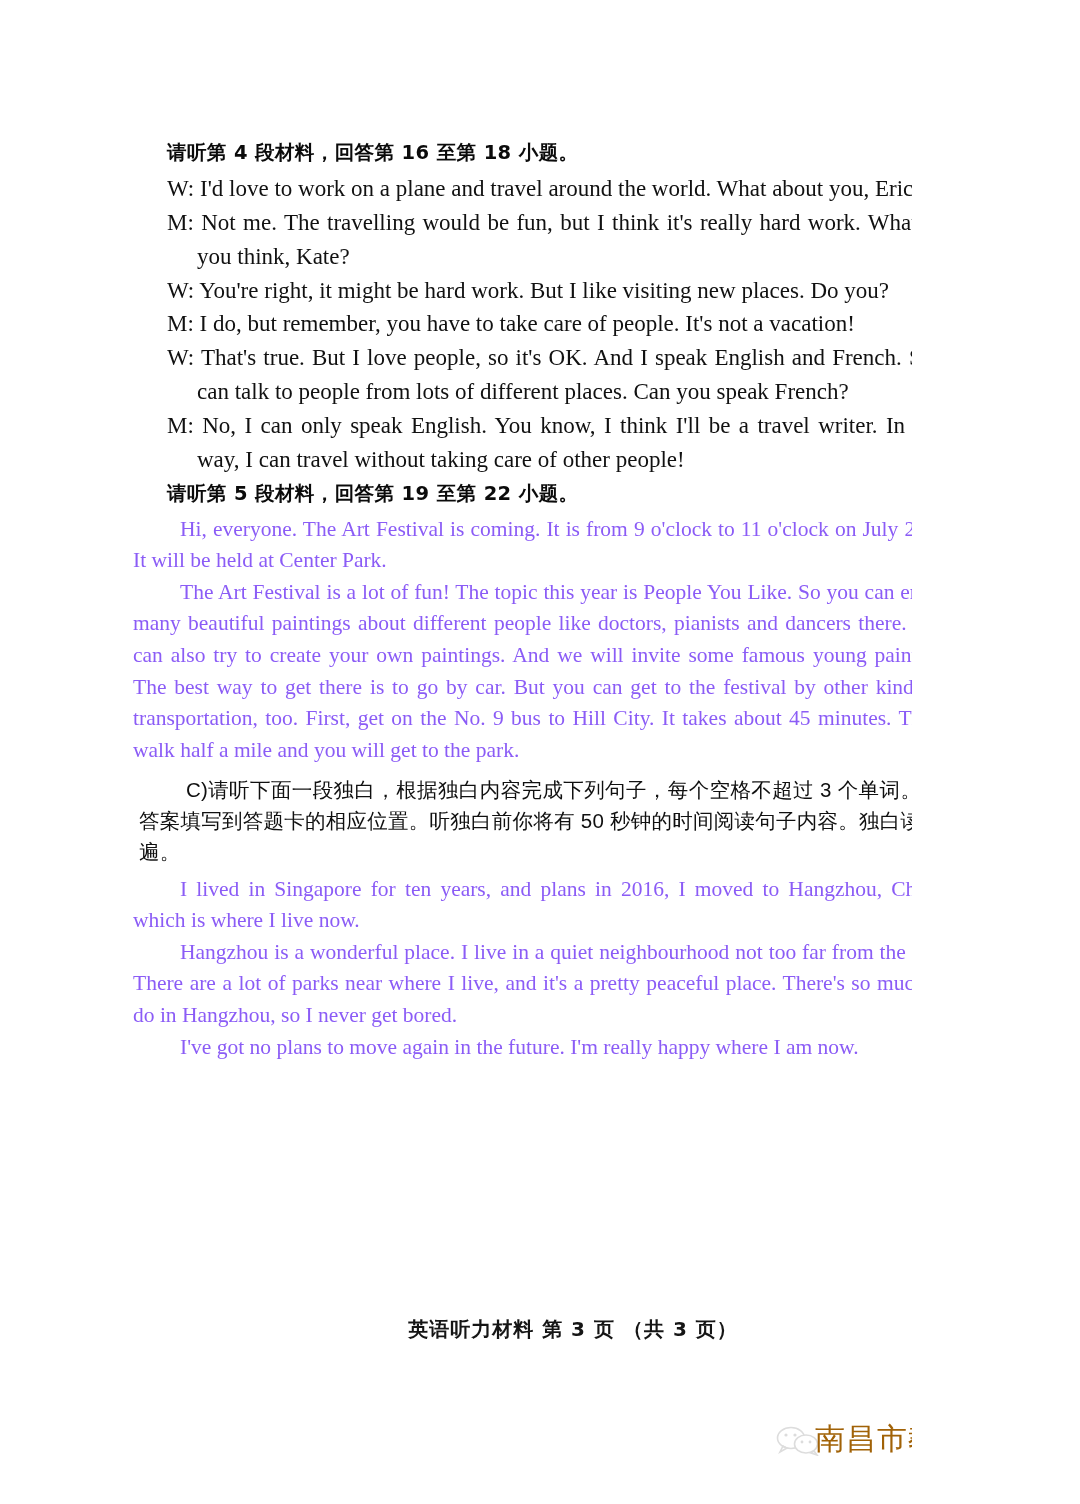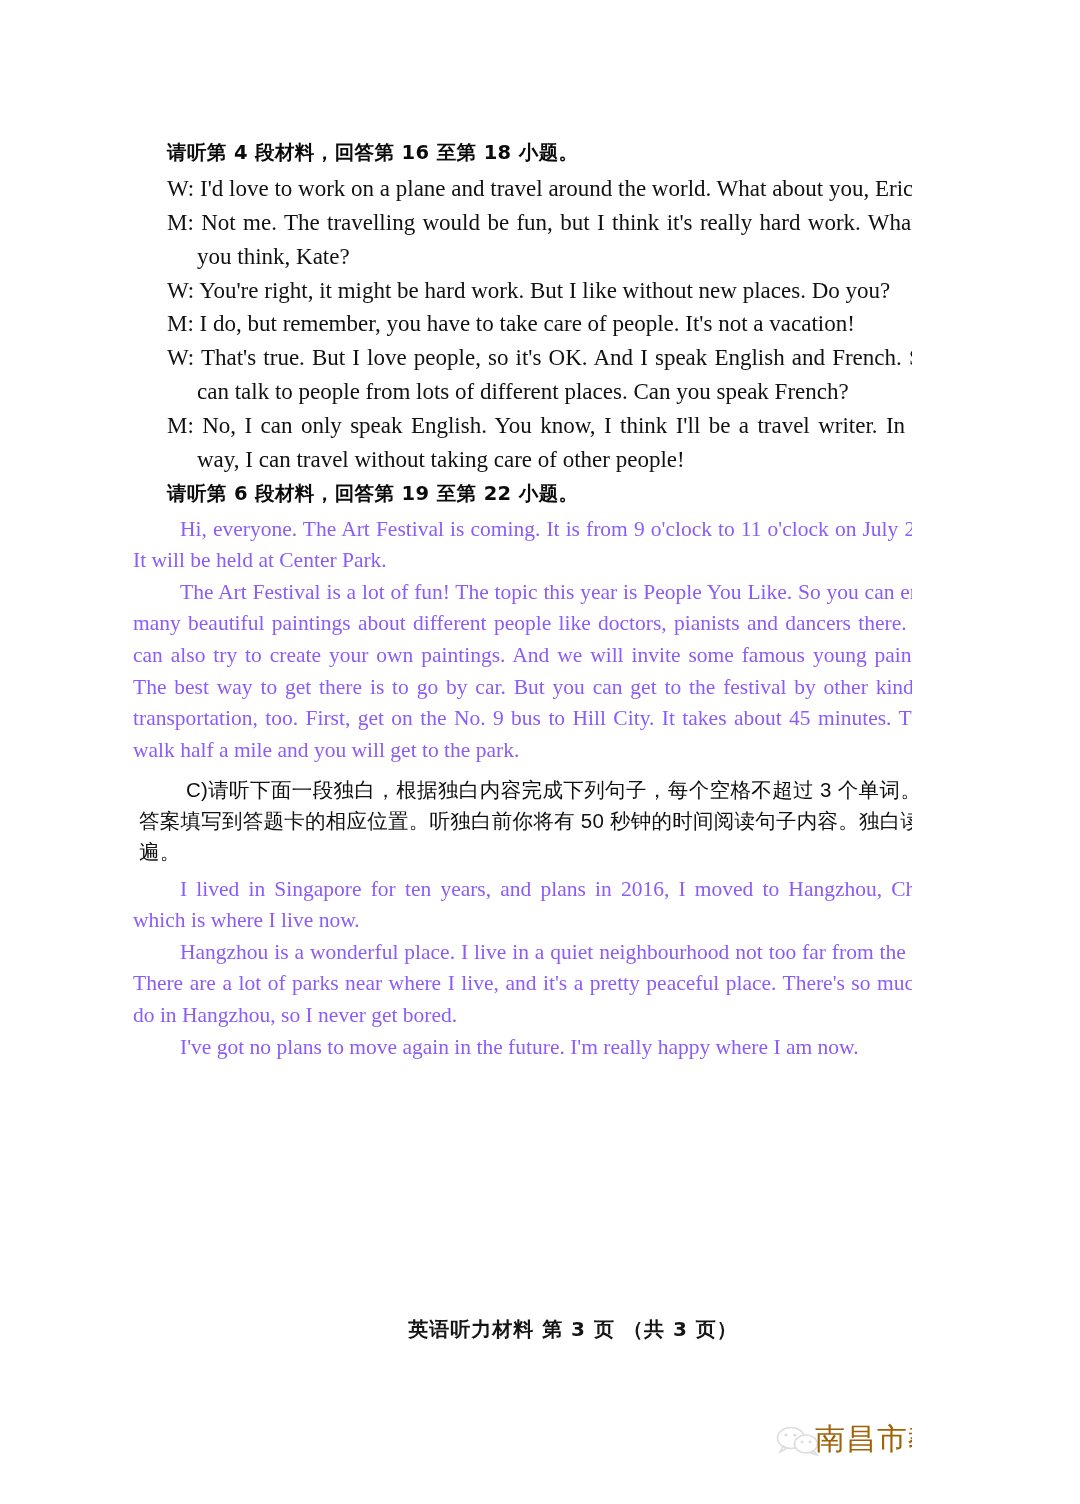--- a/index.html
+++ b/index.html
@@ -160,40 +160,40 @@
       <p class="dialogue">
         <span class="spk">W:</span>
         <span>I'd love to work on a plane and travel around the world. What about you, Eric?</span>
       </p>
       <p class="dialogue">
         <span class="spk">M:</span>
         <span>Not me. The travelling would be fun, but I think it's really hard work. What do you think, Kate?</span>
       </p>
       <p class="dialogue">
         <span class="spk">W:</span>
-        <span>You're right, it might be hard work. But I like without new places. Do you?</span>
+        <span>You're right, it might be hard work. But I like visiting new places. Do you?</span>
       </p>
       <p class="dialogue">
         <span class="spk">M:</span>
         <span>I do, but remember, you have to take care of people. It's not a vacation!</span>
       </p>
       <p class="dialogue">
         <span class="spk">W:</span>
         <span>That's true. But I love people, so it's OK. And I speak English and French. So I can talk to people from lots of different places. Can you speak French?</span>
       </p>
       <p class="dialogue">
         <span class="spk">M:</span>
         <span>No, I can only speak English. You know, I think I'll be a travel writer. In that way, I can travel without taking care of other people!</span>
       </p>
     </div>
 
     <div class="gap-sm"></div>
 
     <div>
-      <p class="section-heading">请听第 6 段材料，回答第 19 至第 22 小题。</p>
+      <p class="section-heading">请听第 5 段材料，回答第 19 至第 22 小题。</p>
       <p class="para">Hi, everyone. The Art Festival is coming. It is from 9 o'clock to 11 o'clock on July 25th. It will be held at Center Park.</p>
       <p class="para">The Art Festival is a lot of fun! The topic this year is People You Like. So you can enjoy many beautiful paintings about different people like doctors, pianists and dancers there. You can also try to create your own paintings. And we will invite some famous young painters. The best way to get there is to go by car. But you can get to the festival by other kinds of transportation, too. First, get on the No. 9 bus to Hill City. It takes about 45 minutes. Then, walk half a mile and you will get to the park.</p>
     </div>
 
     <div class="gap-sm"></div>
 
     <div>
       <p class="para-cn">C)请听下面一段独白，根据独白内容完成下列句子，每个空格不超过 3 个单词。将答案填写到答题卡的相应位置。听独白前你将有 50 秒钟的时间阅读句子内容。独白读两遍。</p>
       <p class="para">I lived in Singapore for ten years, and plans in 2016, I moved to Hangzhou, China, which is where I live now.</p>
       <p class="para">Hangzhou is a wonderful place. I live in a quiet neighbourhood not too far from the city. There are a lot of parks near where I live, and it's a pretty peaceful place. There's so much to do in Hangzhou, so I never get bored.</p>

